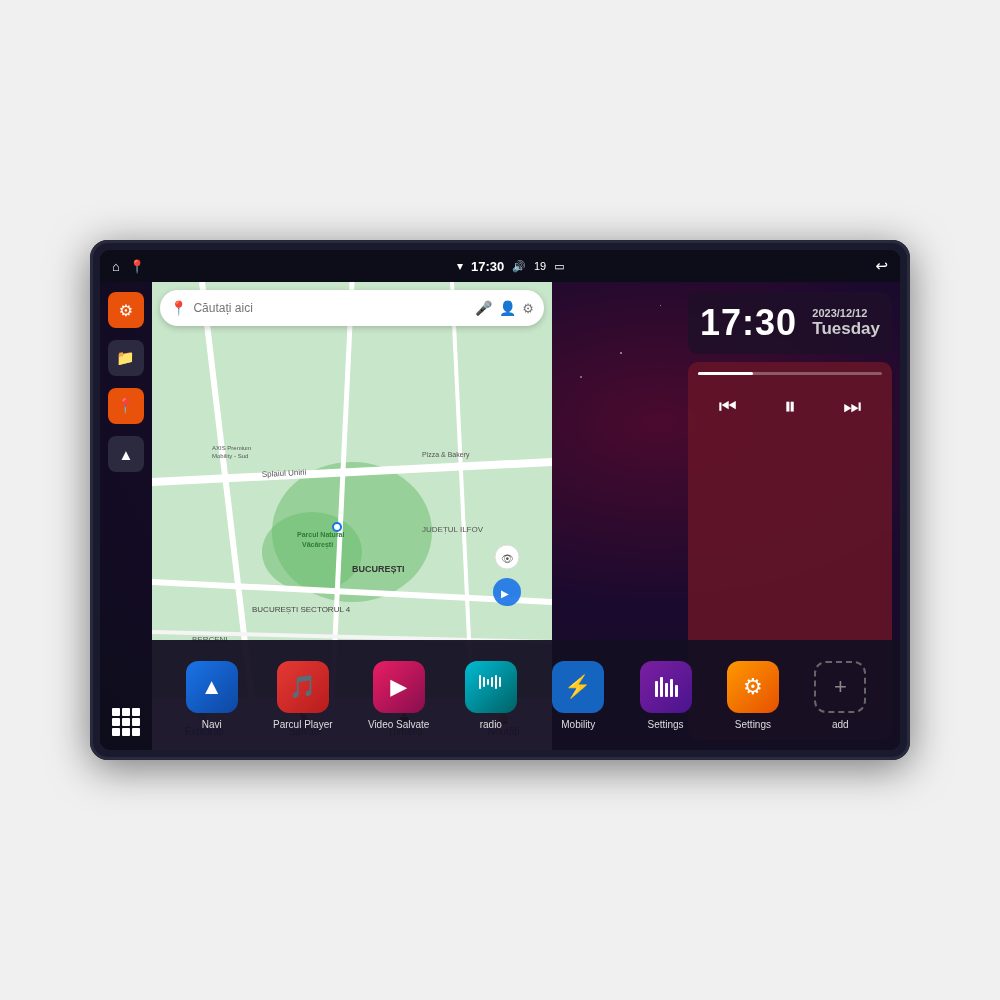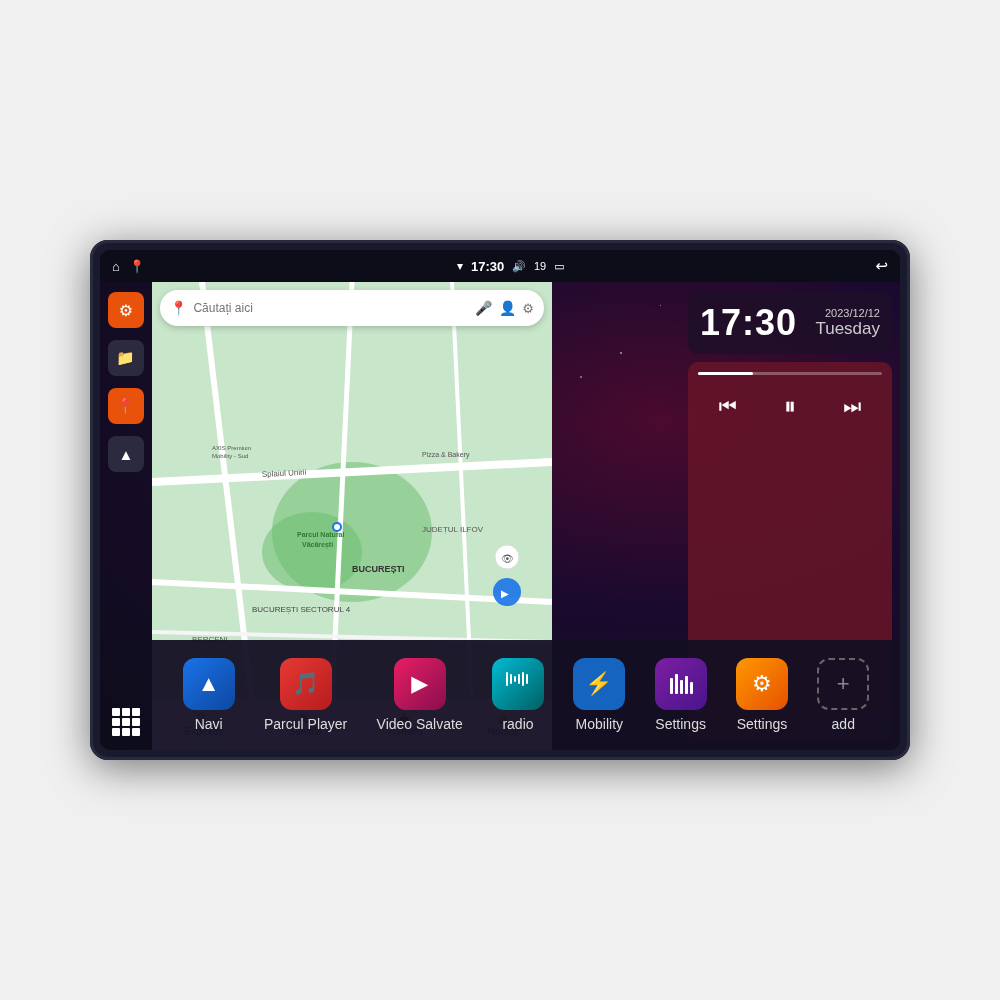--- a/index.html
+++ b/index.html
@@ -217,21 +217,21 @@
     }
 
     .clock-time {
       font-size: 36px;
       font-weight: bold;
       color: white;
       letter-spacing: 1px;
     }
 
     .clock-date {
-      text-align: right;
+      font-weight: bold;
     }
 
     .clock-date-top {
       font-size: 11px;
       color: #ccc;
     }
 
     .clock-date-day {
       font-size: 17px;
       color: #ccc;
@@ -349,21 +349,21 @@
     .app-icon.blue-grad { background: linear-gradient(135deg, #1a73e8, #0d47a1); }
     .app-icon.red-grad { background: linear-gradient(135deg, #e53935, #b71c1c); }
     .app-icon.pink-grad { background: linear-gradient(135deg, #e91e63, #880e4f); }
     .app-icon.teal-grad { background: linear-gradient(135deg, #00bcd4, #006064); }
     .app-icon.blue-solid { background: #1565c0; }
     .app-icon.purple-grad { background: linear-gradient(135deg, #7b1fa2, #4a148c); }
     .app-icon.orange-grad { background: linear-gradient(135deg, #ff9800, #e65100); }
     .app-icon.outline { background: transparent; border: 2px dashed #666; }
 
     .app-label {
-      font-size: 14px;
+      font-size: 10px;
       color: #ddd;
       text-align: center;
     }
 
     
     .star {
       position: absolute;
       background: white;
       border-radius: 50%;
     }

